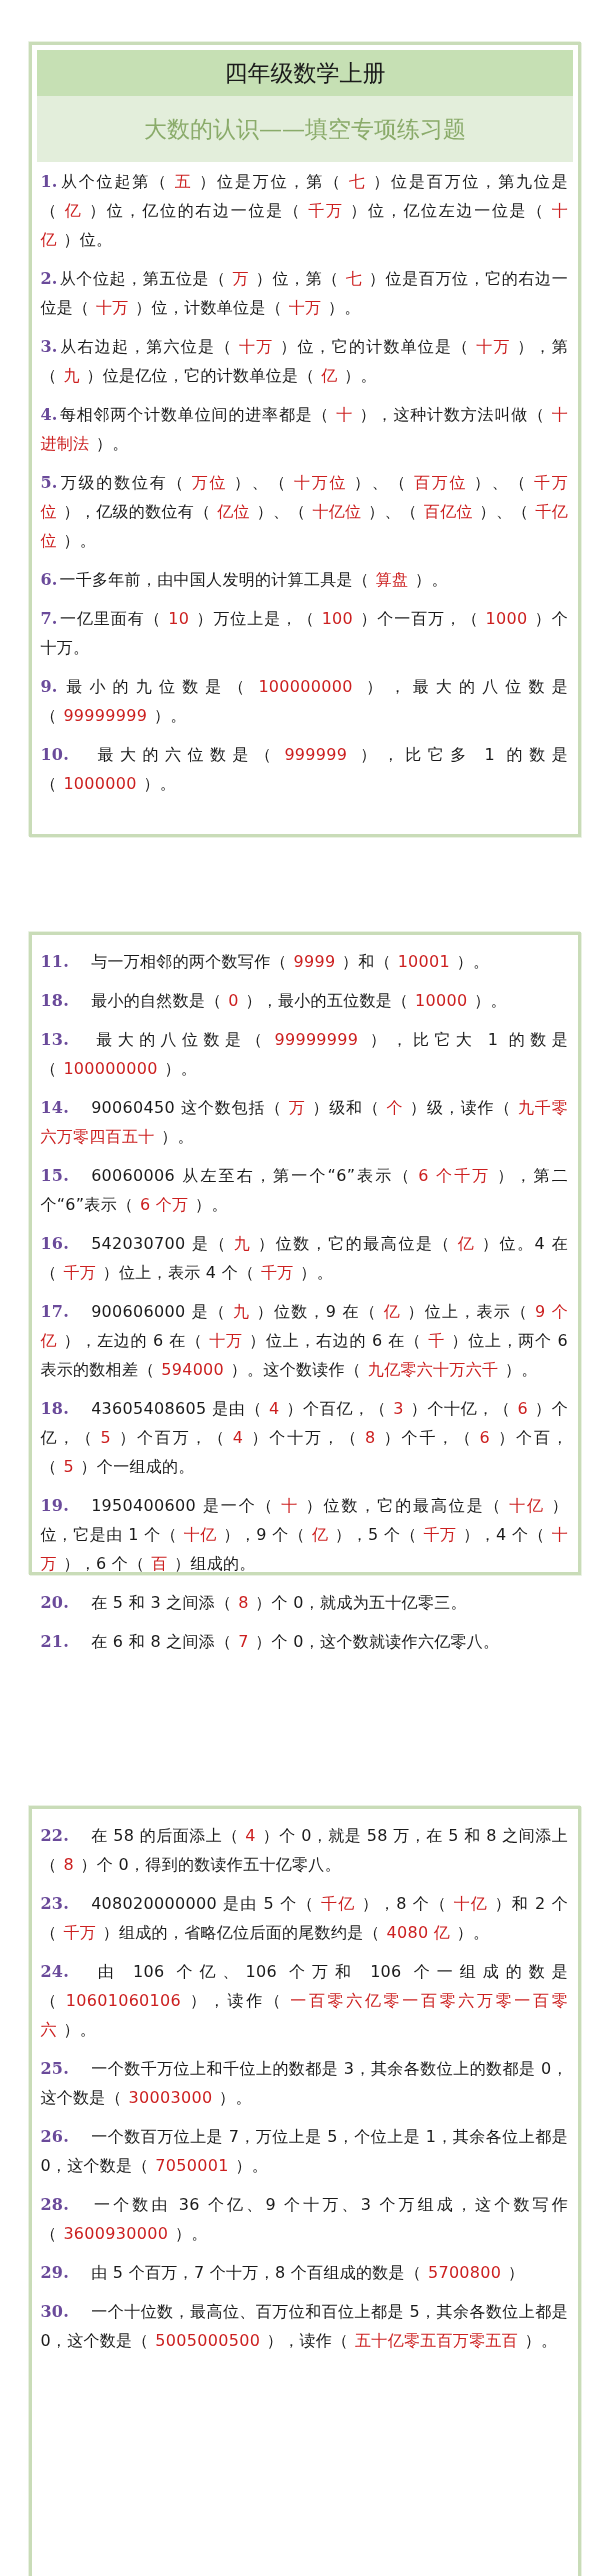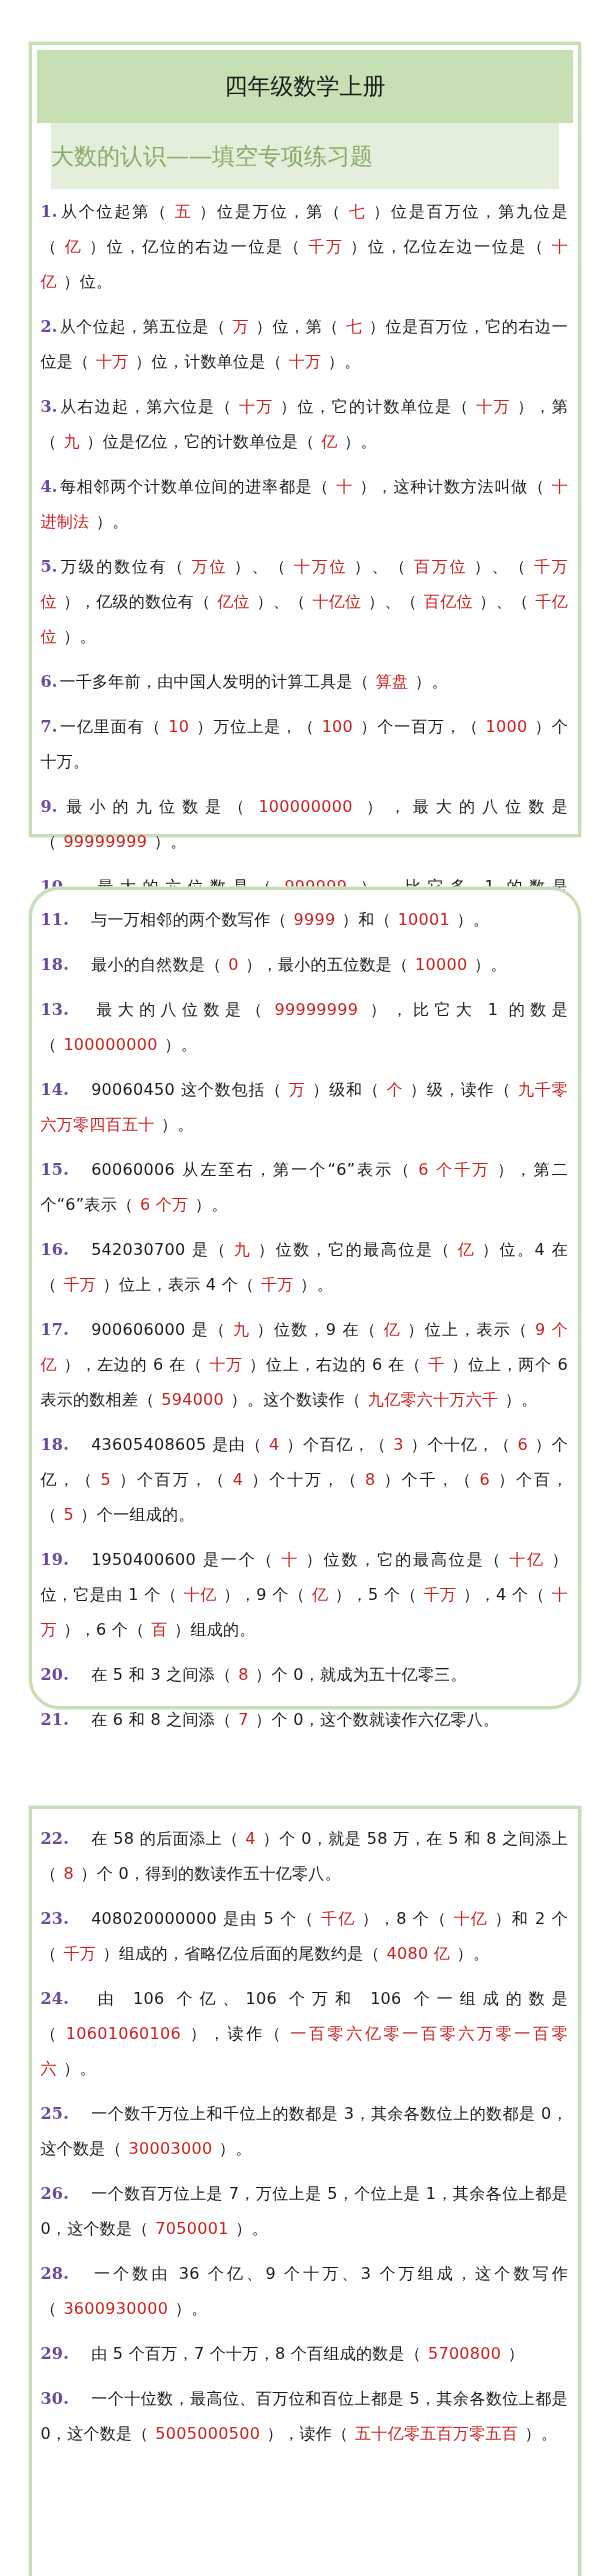--- a/index.html
+++ b/index.html
@@ -1,31 +1,31 @@
 <!DOCTYPE html>
 <html style="font-size:13.5px"><head>
 <meta charset="utf-8">
 <style>
   html, body { margin: 0; padding: 0; background: #ffffff; }
   body { width: 606px; height: 2576px; position: relative; overflow: hidden;
          font-family: "DejaVu Sans", "Liberation Sans", sans-serif; color: #1a1a1a; }
   .box { position: absolute; left: 29px; width: 552px; background: #fff;
          border: 3.4px solid #c9dcb8; box-shadow: 0.8px 0.8px 0 #e4eedb, -0.8px -0.8px 0 #e4eedb; box-sizing: border-box; }
   #box1 { top: 42px; height: 795px; }
-  #box2 { top: 887px; height: 822px; border-radius: 30px; }
+  #box2 { top: 932px; height: 643px; }
   #box3 { top: 1806px; height: 790px; }
-  .title-bar { margin: 5px 5px 0 5px; height: 73px; background: #c6e0b4;
+  .title-bar { margin: 5px 5px 0 5px; height: 46px; background: #c6e0b4;
                display: flex; align-items: center; justify-content: center;
                font-family: "DejaVu Serif", "Liberation Serif", serif; font-size: 23px; color: #1a1a1a; }
-  .subtitle-bar { margin: 0 19px; height: 66px; background: #e3eedb;
-                  display: flex; align-items: center; 
+  .subtitle-bar { margin: 0 5px; height: 66px; background: #e3eedb;
+                  display: flex; align-items: center; justify-content: center;
                   font-family: "DejaVu Serif", "Liberation Serif", serif; font-size: 23px; color: #8aab6a; }
   .qlist { padding: 5px 10px 0 8.4px; }
   #box2 .qlist, #box3 .qlist { padding-top: 11.8px; }
-  .q { font-size: 16px; line-height: 35px; margin-bottom: 10px; text-align: justify; letter-spacing: 0.3px; }
+  .q { font-size: 16px; line-height: 29px; margin-bottom: 10px; text-align: justify; letter-spacing: 0.3px; }
   .num { font-family: "DejaVu Serif", "Liberation Serif", serif; font-weight: bold; color: #6a4a9a; margin-right: 1.7px; }
   .num.wide { margin-right: 22px; }
   .ans { color: #cc1f1f; padding: 0 6.7px; }
   .txt { color: #1a1a1a; }
 </style>
 </head>
 <body>
 
 <div class="box" id="box1">
   <div class="title-bar">

